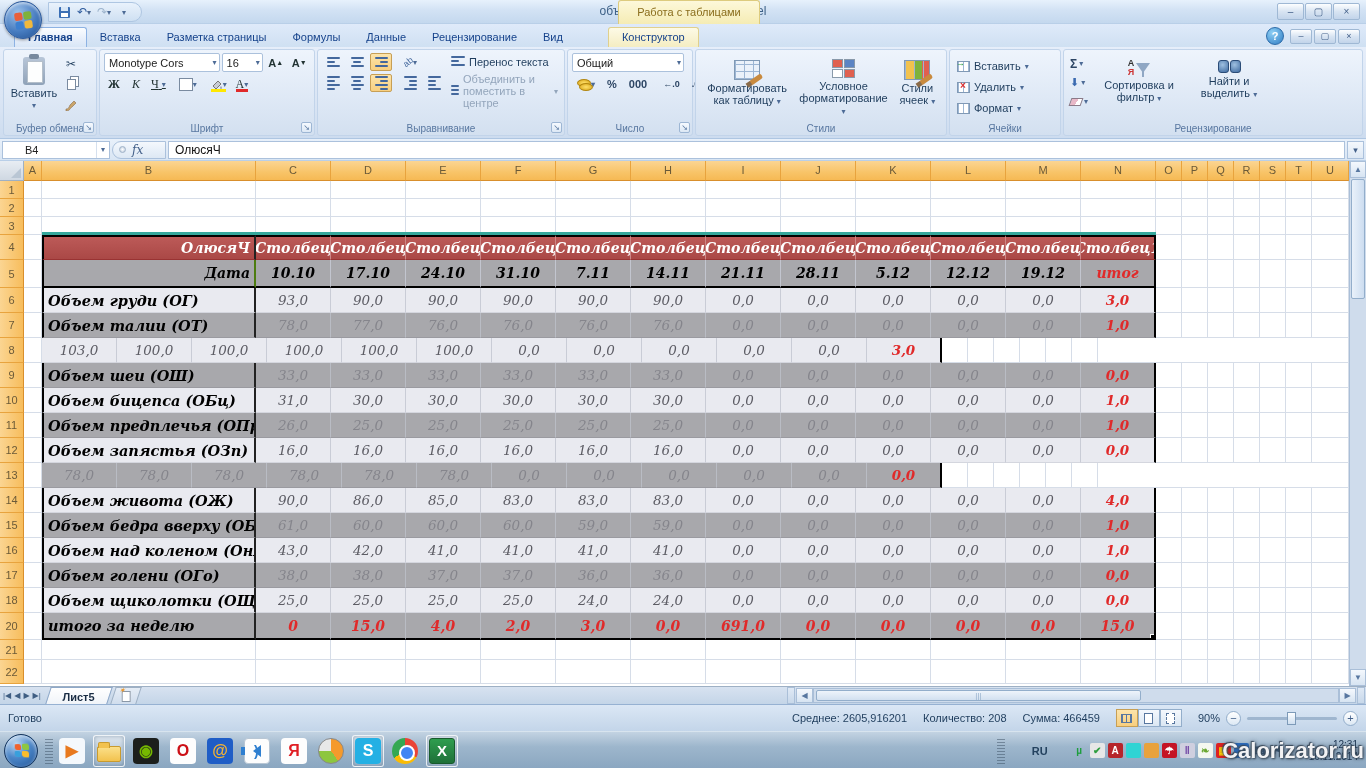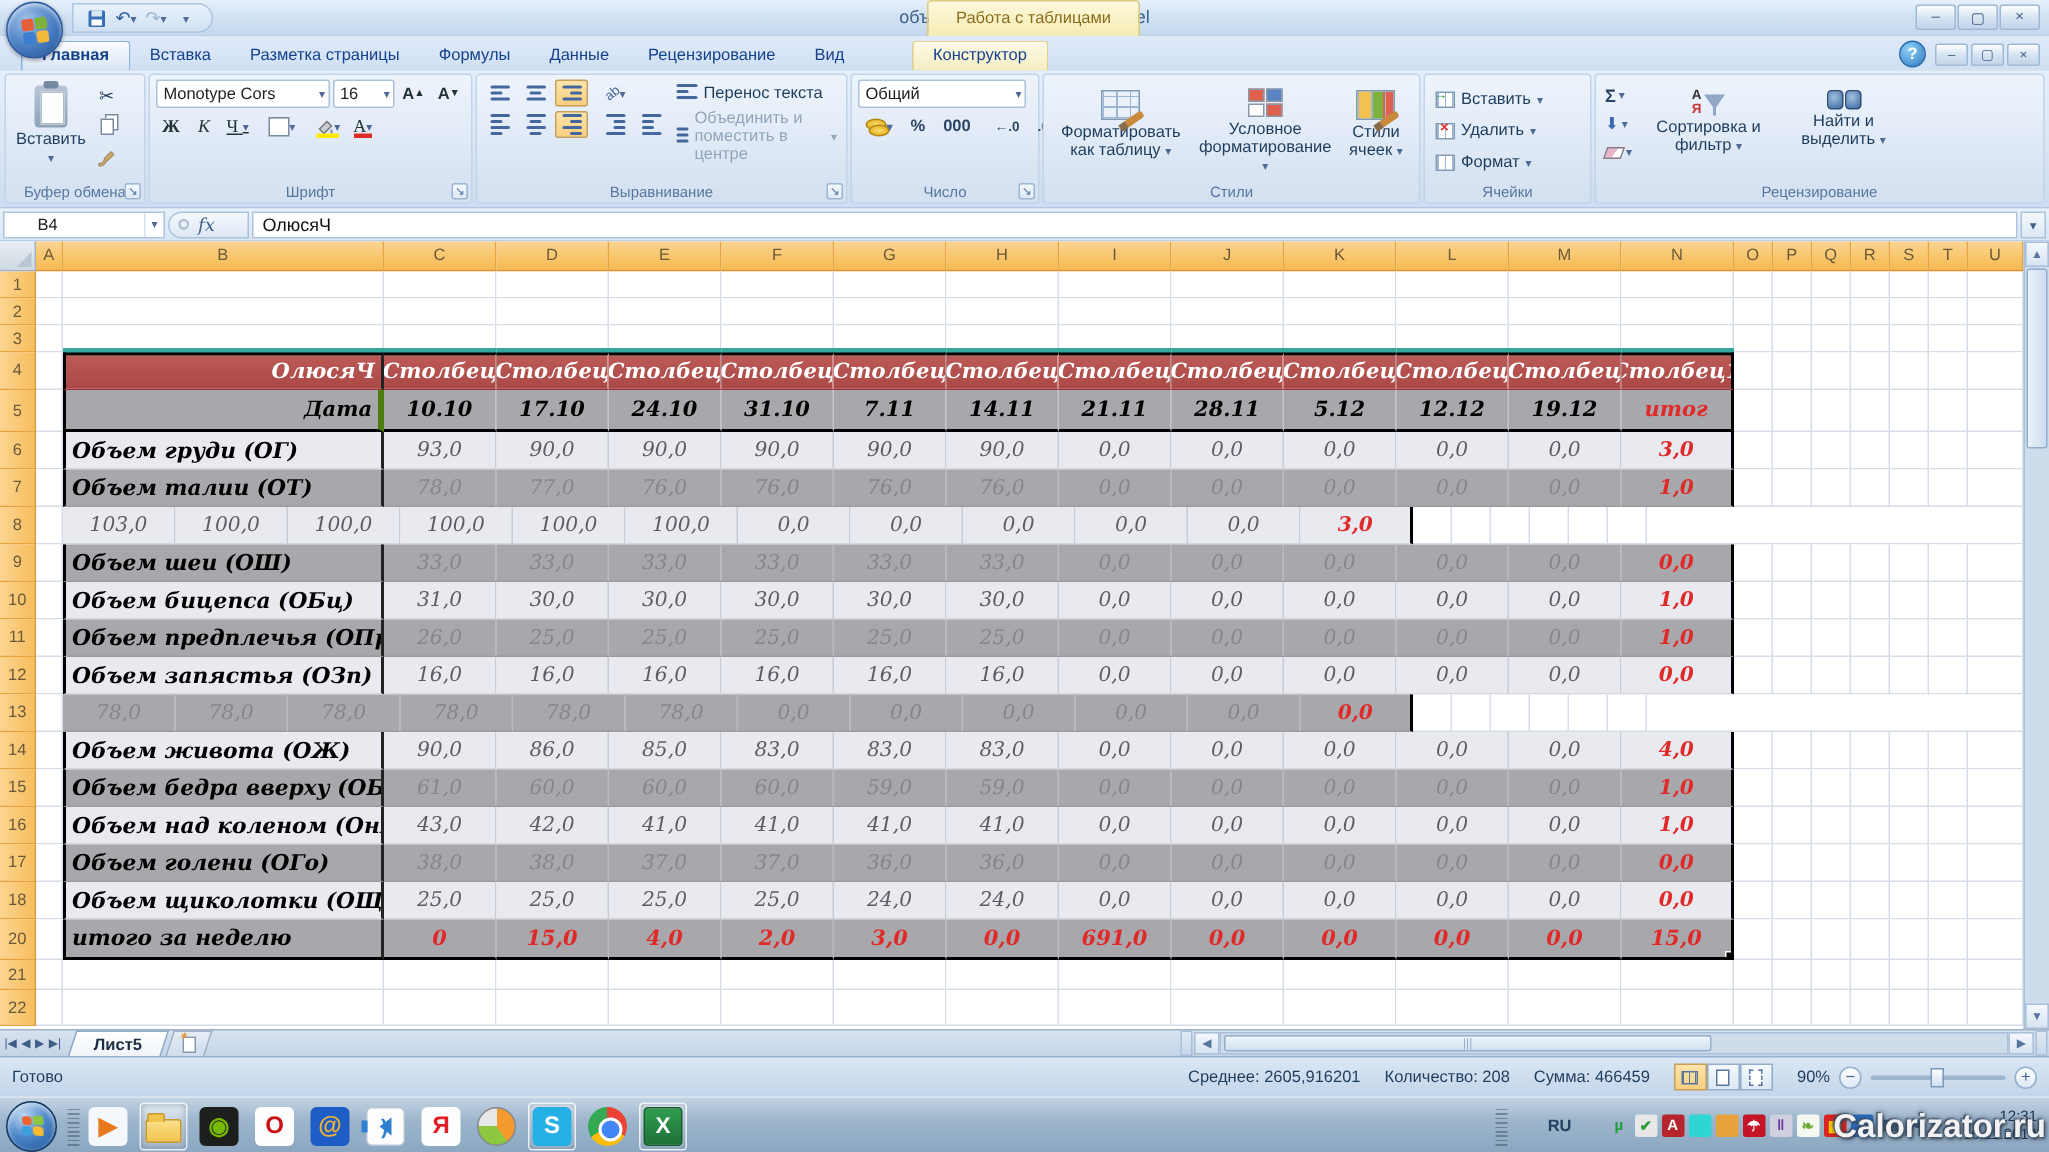--- a/index.html
+++ b/index.html
@@ -152,21 +152,21 @@
   .cell { border-right:1px solid #d6dde8; border-bottom:1px solid #d6dde8; background:#fff; cursor:cell; overflow:hidden; white-space:nowrap;
     font-family:"DejaVu Serif",serif; display:flex; align-items:center; }
   .cell.colA,.cell.colN { background:#fff; }
 
   
   .thead { background:linear-gradient(#bc5a58,#aa4846); color:#fff; font-style:italic; font-weight:bold; font-size:14px;
     border-top:2px solid #000; border-right:1px solid #c88; border-bottom:1px solid #933; justify-content:center; box-shadow:0 -3px 0 #35a79c;}
   .thead.titlecell { justify-content:flex-end; padding-right:4px; border-right:2px solid #222; }
   .daterow { background:#a8a8ac; color:#000; font-weight:bold; font-style:italic; font-size:14px; justify-content:center;
     border-bottom:2px solid #000; border-right:1px solid #c2c5cf;}
-  .daterow.lbl { justify-content:flex-end; padding-right:4px; border-right:4px solid #4d7c0f;}
+  .daterow.lbl { justify-content:flex-end; padding-right:4px; border-right:2px solid #4d7c0f;}
   .band { background:#e9eaf0; font-style:italic; font-size:13.5px; color:#5c5c64; justify-content:center; border-right:1px solid #c9ccd6; border-bottom:1px solid #d4d6de;}
   .band.dark { background:#a8a8ac; color:#85858c; border-right:1px solid #b9bcc4; border-bottom:1px solid #9a9aa0;}
   .band.lbl { justify-content:flex-start; padding-left:4px; color:#000; font-weight:bold; font-size:14.5px; border-right:2px solid #222;}
   .band.dark.lbl { color:#000; }
   .itog { color:#e02a2a !important; font-weight:bold; }
   .total { color:#e02a2a !important; font-weight:bold; font-size:14px;}
   .tb-left { border-left:2px solid #000; }
   .tb-right { border-right:2px solid #000 !important; }
   .tb-bottom { border-bottom:2px solid #000 !important; }
   .fillh { position:relative; }

